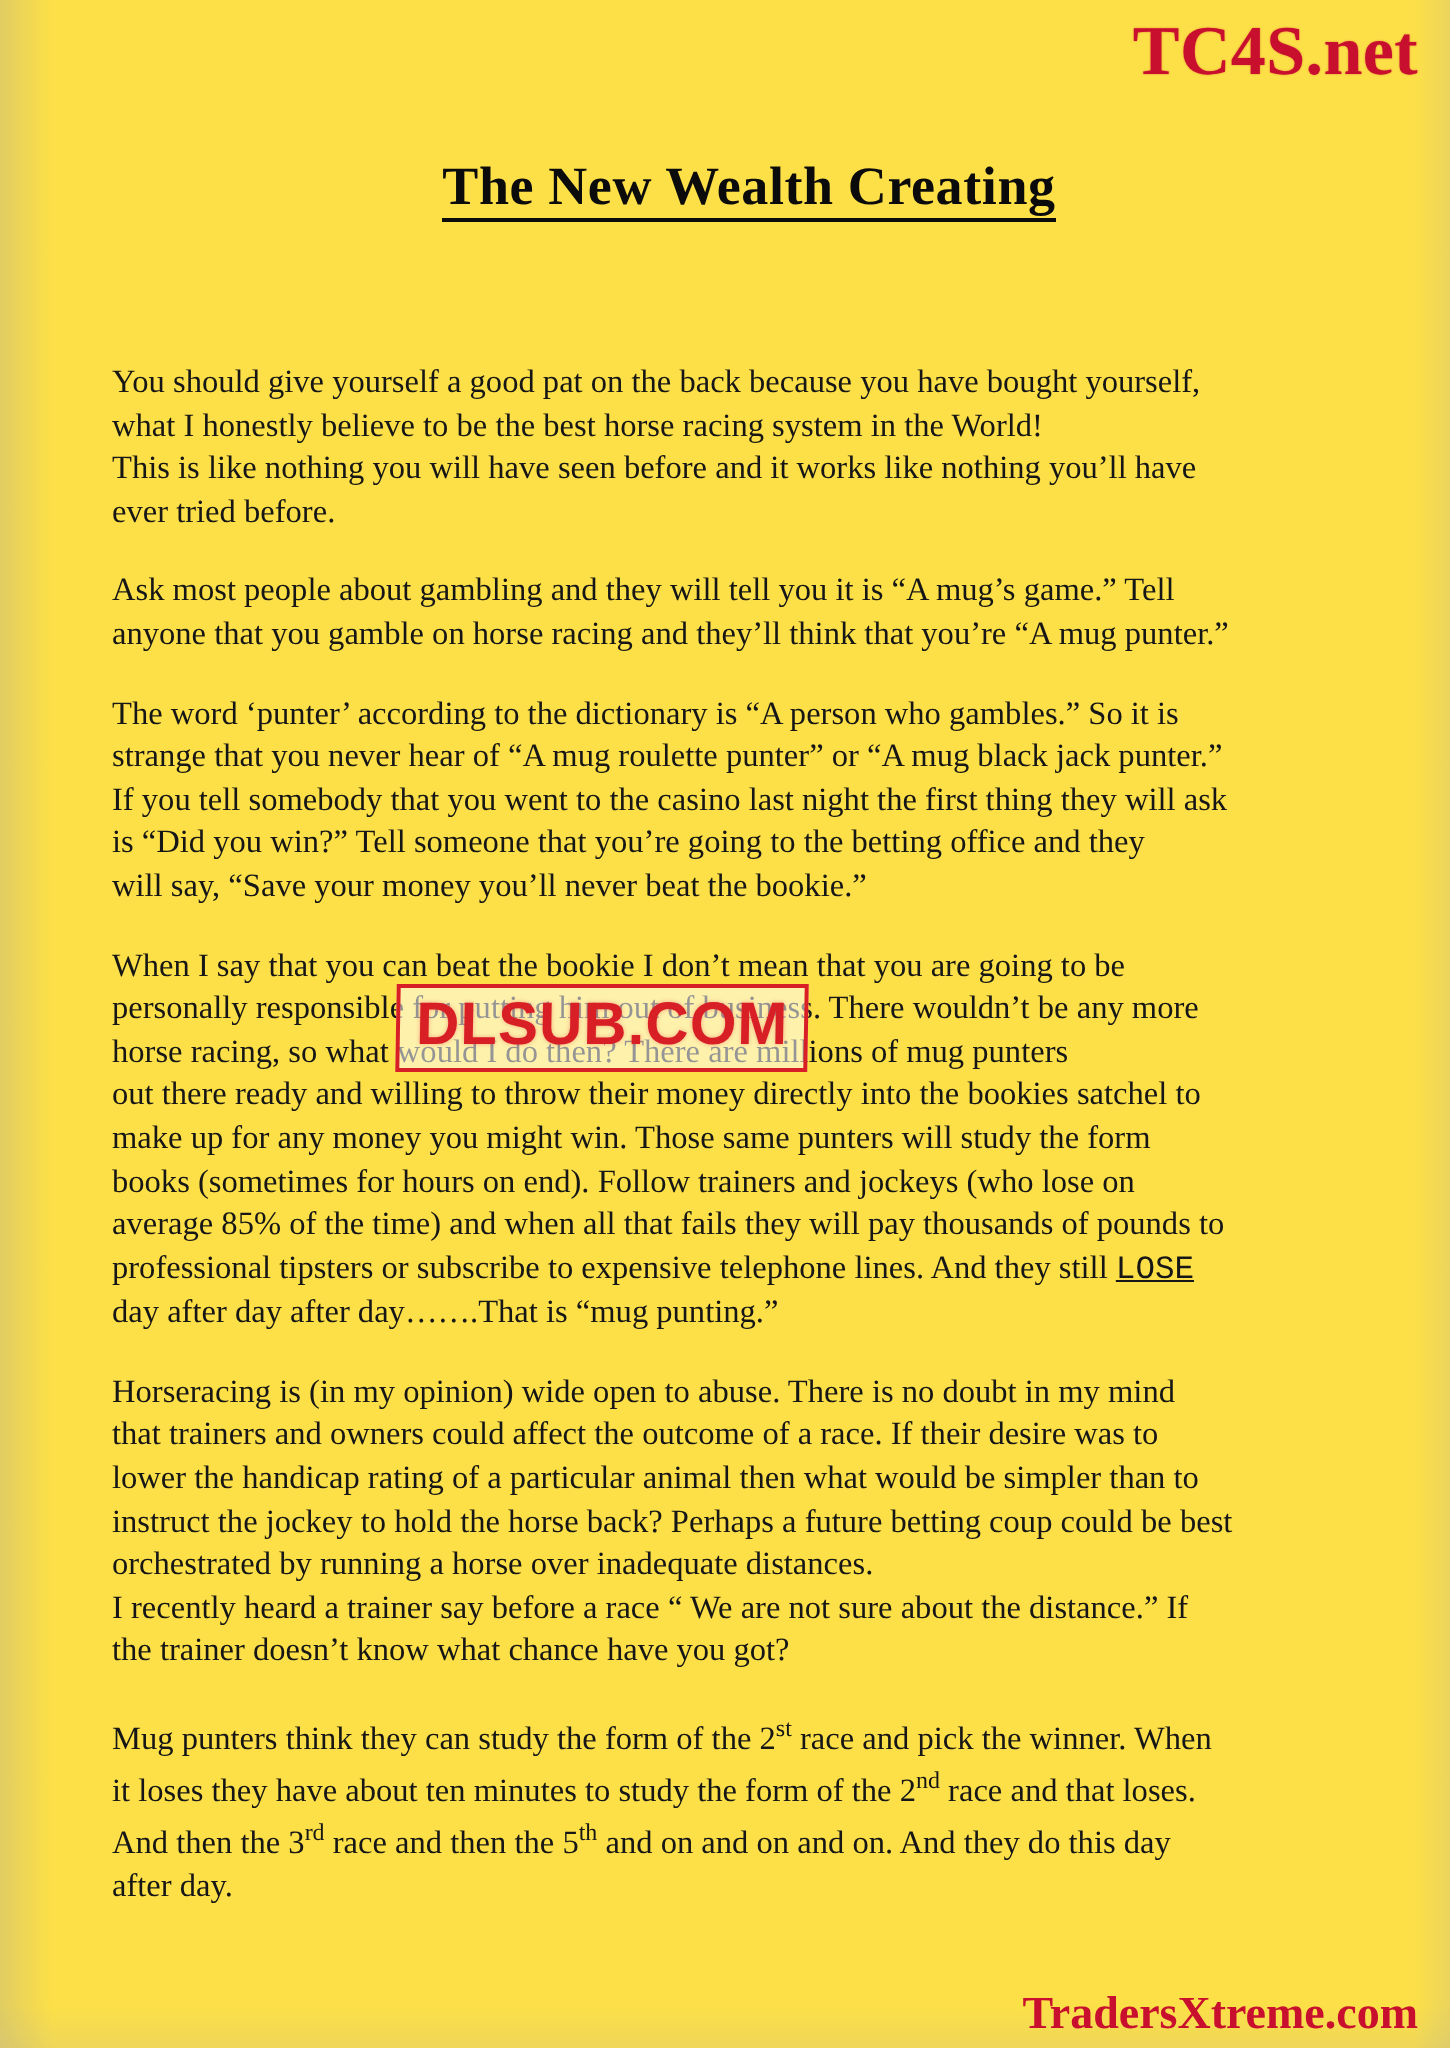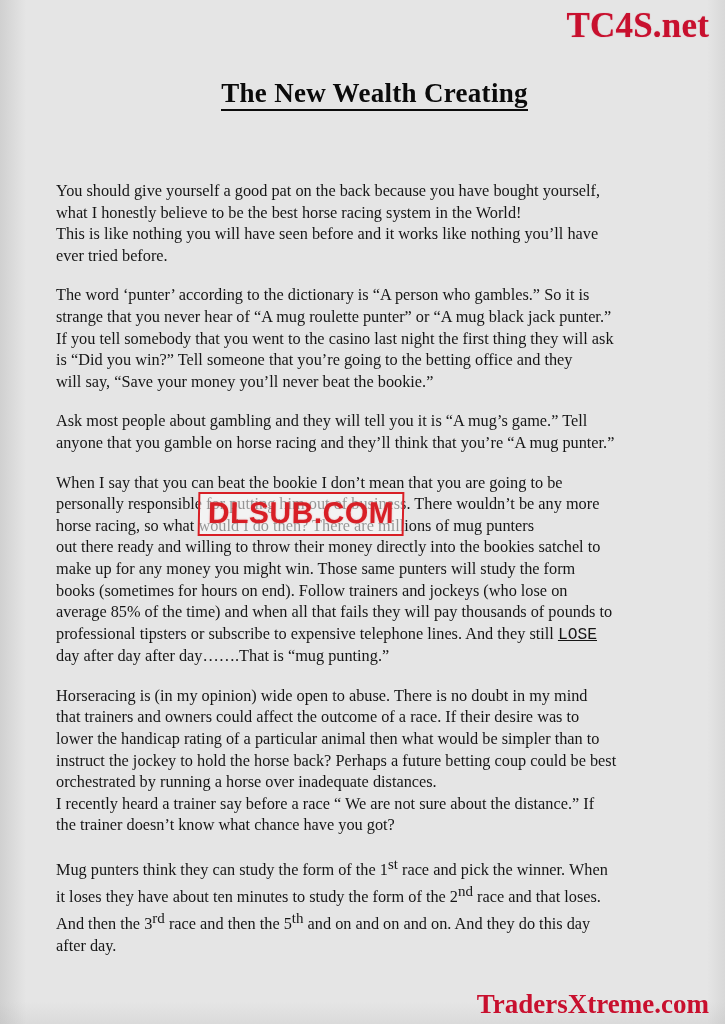--- a/index.html
+++ b/index.html
@@ -10,21 +10,21 @@
   body {
     width: 725px;
     height: 1024px;
     position: relative;
     overflow: hidden;
     font-family: "Liberation Serif", serif;
   }
   .page {
     position: absolute;
     inset: 0;
-    background: #e5e5e5;
+    background: #fde047;
   }
   
   .scan-edge-left {
     position: absolute;
     left: 0; top: 0; bottom: 0; width: 26px;
     background: linear-gradient(to right, rgba(160,160,160,0.30), rgba(255,255,255,0));
     pointer-events: none;
   }
   .scan-edge-right {
     position: absolute;
@@ -51,21 +51,21 @@
     text-shadow: 0 0 1px rgba(200,16,46,0.5);
   }
 
   .brand-bottom {
     position: absolute;
     bottom: 4px;
     right: 16px;
     color: #c8102e;
     font-family: "Liberation Serif", serif;
     font-weight: bold;
-    font-size: 27px;
+    font-size: 23px;
   }
 
   .title-block {
     position: absolute;
     top: 78px;
     left: 0;
     width: 100%;
     text-align: center;
   }
   .title-line {
@@ -96,21 +96,21 @@
     text-align: left;
   }
   .para {
     margin: 0 0 18px 0;
     white-space: pre-wrap;
   }
   .para.tight {
     margin-bottom: 0;
   }
   sup {
-    font-size: 15px;
+    font-size: 12px;
     vertical-align: super;
   }
   .u {
     text-decoration: underline;
     font-family: Liberation Mono, monospace;
   }
 
   .watermark {
     position: absolute;
     top: 492px;
@@ -141,44 +141,44 @@
   <div class="title-block">
     <div class="title-line">The New Wealth Creating</div>
     <br>
   </div>
 
   <div class="body-text">
     <p class="para">You should give yourself a good pat on the back because you have bought yourself,
 what I honestly believe to be the best horse racing system in the World!
 This is like nothing you will have seen before and it works like nothing you’ll have
 ever tried before.</p>
+    <p class="para">Ask most people about gambling and they will tell you it is “A mug’s game.” Tell
+anyone that you gamble on horse racing and they’ll think that you’re “A mug punter.”</p>
     <p class="para">The word ‘punter’ according to the dictionary is “A person who gambles.” So it is
 strange that you never hear of “A mug roulette punter” or “A mug black jack punter.”
 If you tell somebody that you went to the casino last night the first thing they will ask
 is “Did you win?” Tell someone that you’re going to the betting office and they
 will say, “Save your money you’ll never beat the bookie.”</p>
-    <p class="para">Ask most people about gambling and they will tell you it is “A mug’s game.” Tell
-anyone that you gamble on horse racing and they’ll think that you’re “A mug punter.”</p>
     <p class="para"><span>When I say that you can beat the bookie I don’t mean that you are going to be
 personally responsible for putting him out of business. There wouldn’t be any more
 horse racing, so what would I do then? There are millions of mug punters
 out there ready and willing to throw their money directly into the bookies satchel to
 make up for any money you might win. Those same punters will study the form
 books (sometimes for hours on end). Follow trainers and jockeys (who lose on
 average 85% of the time) and when all that fails they will pay thousands of pounds to
 professional tipsters or subscribe to expensive telephone lines. And they still </span><span class="u">LOSE</span><span>
 day after day after day…….That is “mug punting.”</span></p>
     <p class="para">Horseracing is (in my opinion) wide open to abuse. There is no doubt in my mind
 that trainers and owners could affect the outcome of a race. If their desire was to
 lower the handicap rating of a particular animal then what would be simpler than to
 instruct the jockey to hold the horse back? Perhaps a future betting coup could be best
 orchestrated by running a horse over inadequate distances.
 I recently heard a trainer say before a race “ We are not sure about the distance.” If
 the trainer doesn’t know what chance have you got?</p>
-    <p class="para tight"><span>Mug punters think they can study the form of the 1</span><sup>st</sup><span> race and pick the winner. When
+    <p class="para tight"><span>Mug punters think they can study the form of the 2</span><sup>st</sup><span> race and pick the winner. When
 it loses they have about ten minutes to study the form of the 2</span><sup>nd</sup><span> race and that loses.
 And then the 3</span><sup>rd</sup><span> race and then the 5</span><sup>th</sup><span> and on and on and on. And they do this day
 after day.</span></p>
   </div>
 
   <div class="watermark">DLSUB.COM</div>
 
   <div class="brand-bottom">TradersXtreme.com</div>
 
 </div>

